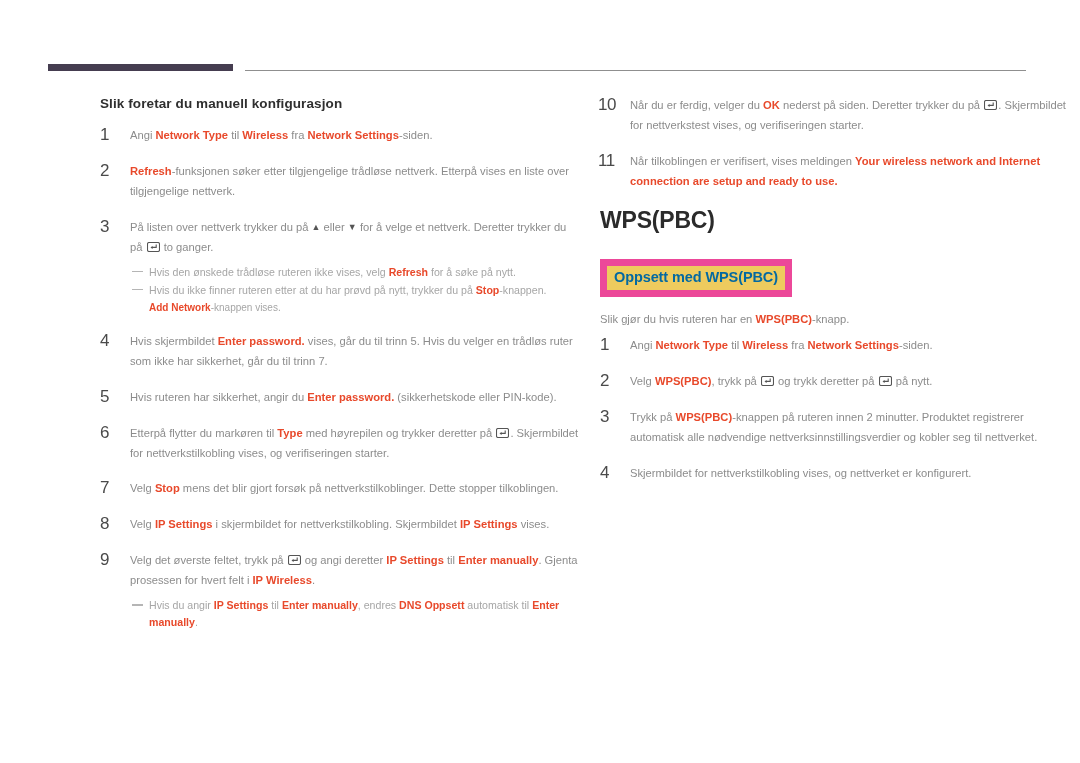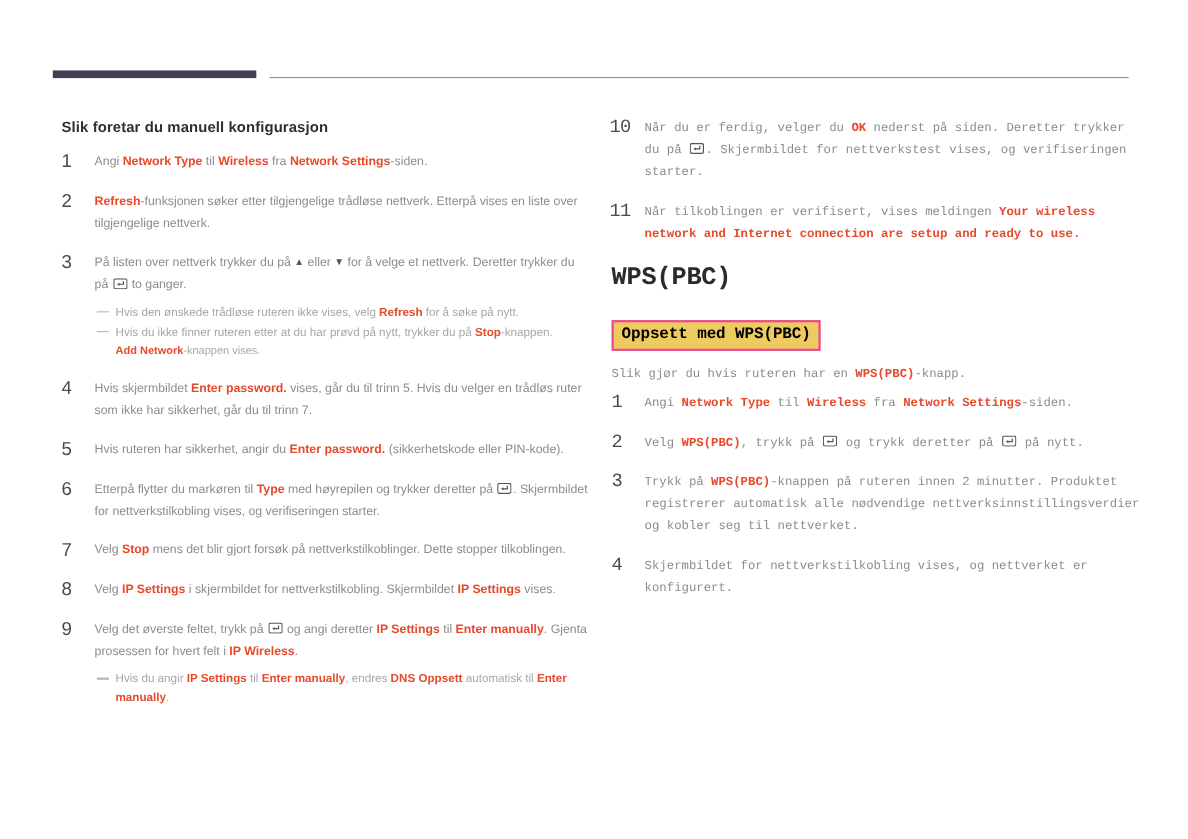--- a/index.html
+++ b/index.html
@@ -38,25 +38,26 @@
     left: 197px;
     top: 6px;
     width: 781px;
     height: 1px;
     background: #8f8f8f;
   }
 
   
   .col {
     position: absolute;
-    top: 108px;
+    top: 96px;
     width: 480px;
+    margin-left: 44px;
   }
   .col-left  { left: 56px; }
-  .col-right { left: 556px; font-family: Liberation Mono, monospace; }
+  .col-right { left: 556px; }
 
   
   .section-heading {
     font-size: 13.5px;
     font-weight: bold;
     color: #2f2f2f;
     letter-spacing: 0.1px;
     margin: 0 0 14px 0;
     line-height: 1.2;
   }
@@ -68,22 +69,22 @@
     color: #2b2b2b;
     letter-spacing: -0.2px;
     margin: 0 0 26px 0;
     line-height: 1.1;
   }
 
   
   .subhead-hl {
     display: inline-block;
     background: #eecb5e;
-    border: 2px solid #ec4899;
-    color: #000000;
+    border: 7px solid #ec4899;
+    color: #0369a1;
     font-size: 14.5px;
     font-weight: bold;
     padding: 3px 7px 4px 7px;
     line-height: 1.15;
     margin: 0 0 14px 0;
     letter-spacing: -0.1px;
   }
 
   
   .intro-p {

